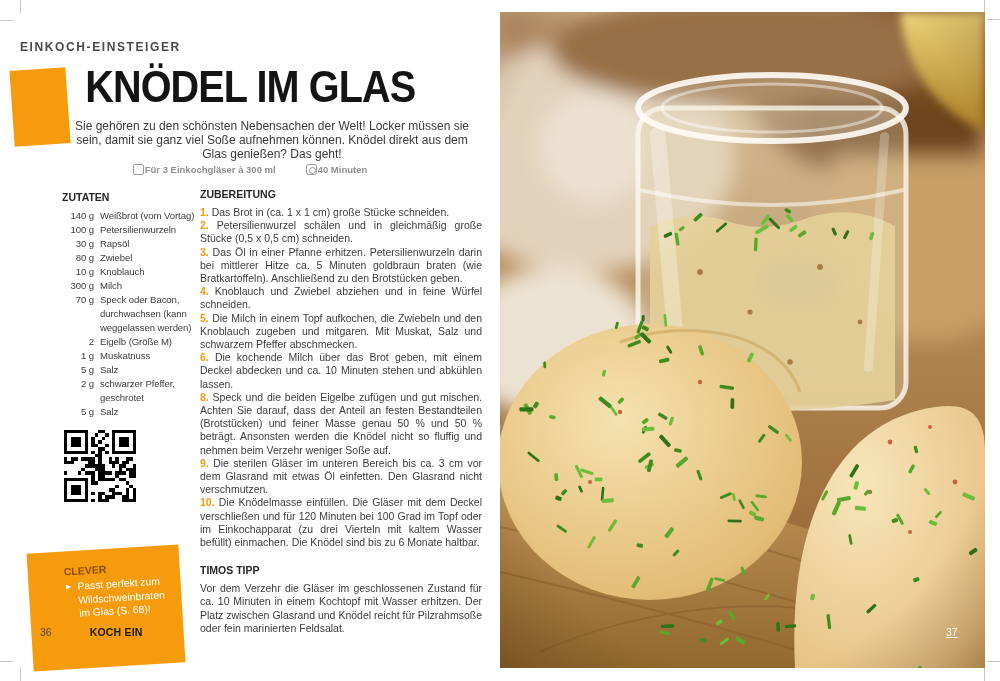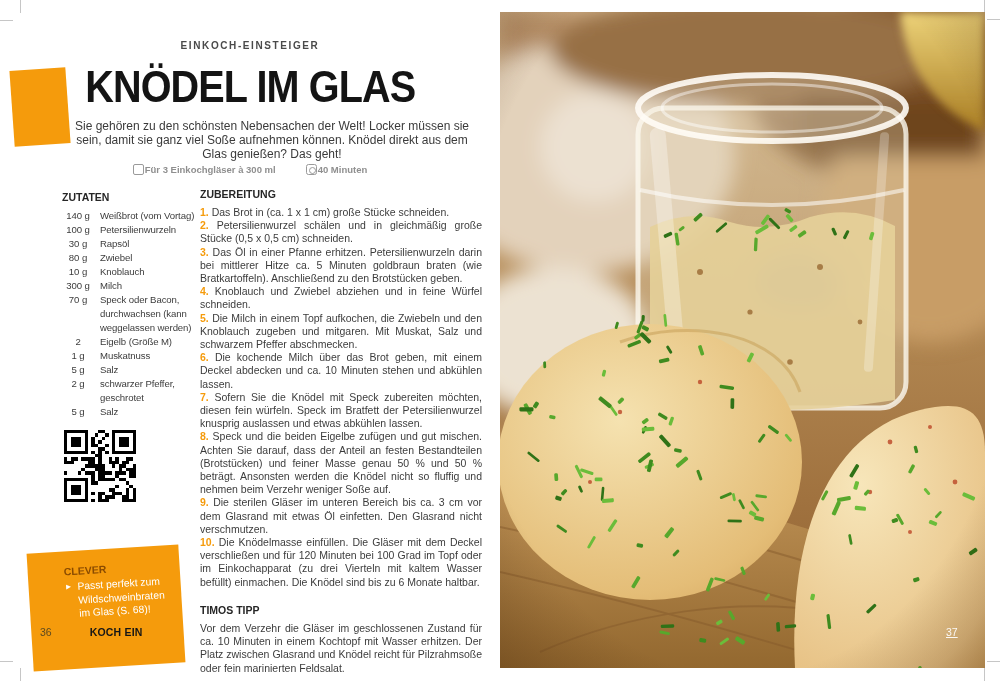--- a/index.html
+++ b/index.html
@@ -2,40 +2,40 @@
 <html lang="de"><head>
 <meta charset="utf-8">
 <style>
   html,body{margin:0;padding:0;background:#fff;}
   .page{position:relative;width:1000px;height:681px;background:#fff;overflow:hidden;
         font-family:"Liberation Sans","DejaVu Sans",sans-serif;color:#3c3c3c;}
   .crop{position:absolute;background:#c6c6c6;}
   
   .deco-square{position:absolute;left:12px;top:69px;width:56px;height:76px;transform:rotate(-4deg);}
   
-  .kicker{position:absolute;left:20px;top:40px;width:460px;text-align:center;
-          font-size:10px;font-weight:600;letter-spacing:1.6px;color:#4a4a4a;}
+  .kicker{position:absolute;left:20px;top:40px;width:460px;text-align:left;
+          font-size:12px;font-weight:600;letter-spacing:1.6px;color:#4a4a4a;}
   .title-wrap{position:absolute;left:20px;top:64px;width:460px;text-align:center;}
   .title{display:inline-block;transform:scaleX(.9);font-size:44px;line-height:46px;
          font-weight:bold;color:#141414;letter-spacing:-1px;white-space:nowrap;}
   .intro{position:absolute;left:72px;top:120px;width:400px;text-align:center;
          font-size:12px;line-height:13.8px;color:#3a3a3a;}
   
   .infobar{position:absolute;left:20px;top:164px;width:460px;display:flex;
            justify-content:center;gap:30px;font-size:9.5px;font-weight:600;color:#8f8f8f;}
   .infobar .item{display:flex;align-items:center;gap:1px;}
   .ic-jar{width:9px;height:9px;border:1.3px solid #9a9a9a;border-radius:2px;display:inline-block;}
   .ic-clock{width:9px;height:9px;border:1.3px solid #9a9a9a;border-radius:2.5px;display:inline-block;position:relative;}
   .ic-clock::after{content:"";position:absolute;left:2px;top:2px;width:5px;height:5px;border:1px solid #9a9a9a;border-radius:50%;}
   
   .zutaten{position:absolute;left:62px;top:191px;width:134px;}
   .col-heading{font-size:10.5px;font-weight:bold;color:#262626;margin:0 0 6px 0;}
   .ing-row{display:grid;grid-template-columns:32px 98px;column-gap:6px;
            font-size:9.6px;line-height:14px;letter-spacing:-.1px;}
-  .ing-qty{text-align:center;}
+  .ing-qty{text-align:right;}
   
   .qr{position:absolute;left:64px;top:430px;width:72px;height:72px;background:#fff;}
   
   .zube{position:absolute;left:200px;top:188px;width:282px;}
   .zube p{margin:0;font-size:10.5px;line-height:13.2px;text-align:justify;color:#3c3c3c;}
   .stepnum{font-weight:bold;}
   .tip-head{margin-top:15px;}
   
   .clever{position:absolute;left:30px;top:549px;width:152px;height:118px;transform:rotate(-3.5deg);
           padding:14px 8px 0 36px;box-sizing:border-box;}
@@ -292,21 +292,20 @@
         <p><span class="stepnum" style="color: rgb(245, 155, 12);">2.</span> <span>Petersilienwurzel schälen und in gleichmäßig große Stücke (0,5 x 0,5 cm) schneiden.</span></p>
 
         <p><span class="stepnum" style="color: rgb(245, 155, 12);">3.</span> <span>Das Öl in einer Pfanne erhitzen. Petersilienwurzeln darin bei mittlerer Hitze ca. 5 Minuten goldbraun braten (wie Bratkartoffeln). Anschließend zu den Brotstücken geben.</span></p>
 
         <p><span class="stepnum" style="color: rgb(245, 155, 12);">4.</span> <span>Knoblauch und Zwiebel abziehen und in feine Würfel schneiden.</span></p>
 
         <p><span class="stepnum" style="color: rgb(245, 155, 12);">5.</span> <span>Die Milch in einem Topf aufkochen, die Zwiebeln und den Knoblauch zugeben und mitgaren. Mit Muskat, Salz und schwarzem Pfeffer abschmecken.</span></p>
 
         <p><span class="stepnum" style="color: rgb(245, 155, 12);">6.</span> <span>Die kochende Milch über das Brot geben, mit einem Deckel abdecken und ca. 10 Minuten stehen und abkühlen lassen.</span></p>
 
-        <p><span class="stepnum" style="color: rgb(245, 155, 12);">7.</span> <span>Sofern Sie die Knödel mit Speck zubereiten möchten, diesen fein würfeln. Speck im Bratfett der Petersilienwurzel knusprig auslassen und etwas abkühlen lassen.</span></p>
 
         <p><span class="stepnum" style="color: rgb(245, 155, 12);">8.</span> <span>Speck und die beiden Eigelbe zufügen und gut mischen. Achten Sie darauf, dass der Anteil an festen Bestandteilen (Brotstücken) und feiner Masse genau 50 % und 50 % beträgt. Ansonsten werden die Knödel nicht so fluffig und nehmen beim Verzehr weniger Soße auf.</span></p>
 
         <p><span class="stepnum" style="color: rgb(245, 155, 12);">9.</span> <span>Die sterilen Gläser im unteren Bereich bis ca. 3 cm vor dem Glasrand mit etwas Öl einfetten. Den Glasrand nicht verschmutzen.</span></p>
 
         <p><span class="stepnum" style="color: rgb(245, 155, 12);">10.</span> <span>Die Knödelmasse einfüllen. Die Gläser mit dem Deckel verschließen und für 120 Minuten bei 100 Grad im Topf oder im Einkochapparat (zu drei Vierteln mit kaltem Wasser befüllt) einmachen. Die Knödel sind bis zu 6 Monate haltbar.</span></p>
       </div>
     <h3 class="col-heading tip-head">TIMOS TIPP</h3>
     <p>Vor dem Verzehr die Gläser im geschlossenen Zustand für ca. 10 Minuten in einem Kochtopf mit Wasser erhitzen. Der Platz zwischen Glasrand und Knödel reicht für Pilzrahmsoße oder fein marinierten Feldsalat.</p>
   </div>

